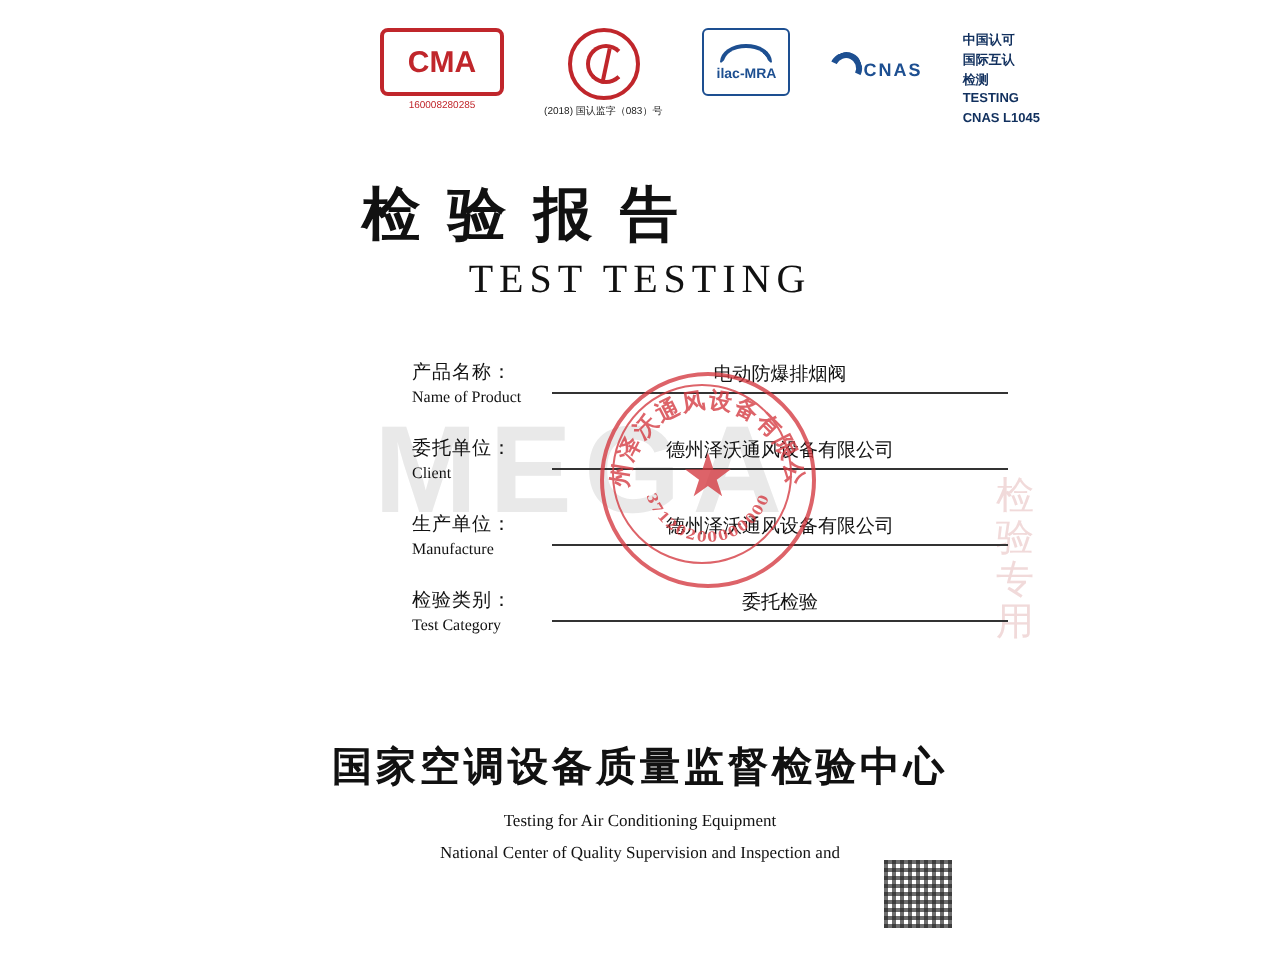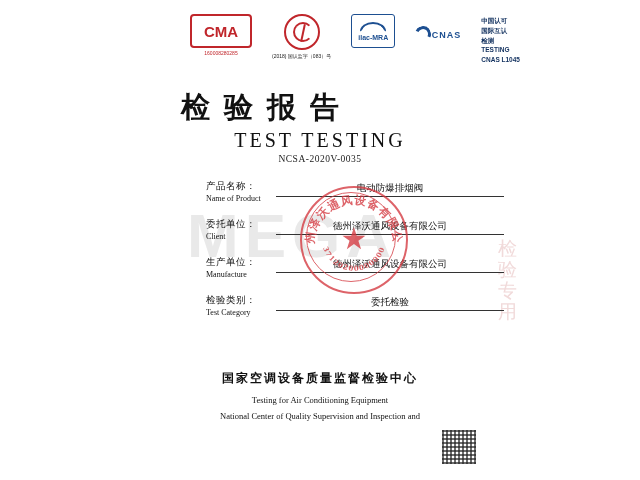--- a/index.html
+++ b/index.html
@@ -259,21 +259,21 @@
   
   .footer {
     position: absolute;
     top: 370px;
     left: 0;
     width: 640px;
     text-align: center;
   }
   .footer-cn {
     font-family: "DejaVu Serif", serif;
-    font-size: 12px;
+    font-size: 20px;
     font-weight: bold;
     letter-spacing: 2px;
     color: #111111;
   }
   .footer-en {
     font-family: "Liberation Serif", serif;
     font-size: 8.5px;
     color: #111111;
     line-height: 1.9;
     margin-top: 5px;
@@ -399,21 +399,20 @@
       <div>CNAS L1045</div>
     </div>
 
   </div>
 
   <div class="wm-mega">MEGA</div>
   <div class="wm-side">检验专用</div>
 
   <div class="title-cn">检验报告</div>
   <div class="title-en">TEST TESTING</div>
-  <div class="report-no">NCSA-2020V-0035</div>
 
   <div class="fields">
 
     <div class="field-row">
       <div class="field-label">
         <div class="label-cn">产品名称：</div>
         <div class="label-en">Name of Product</div>
       </div>
       <div class="field-value">电动防爆排烟阀</div>
     </div>

